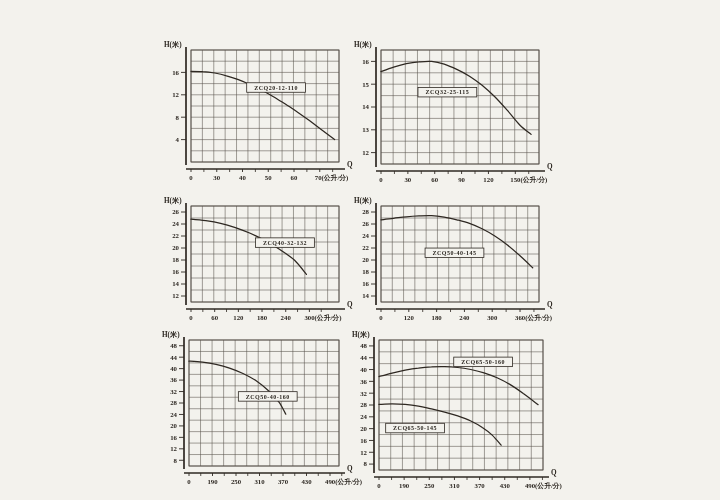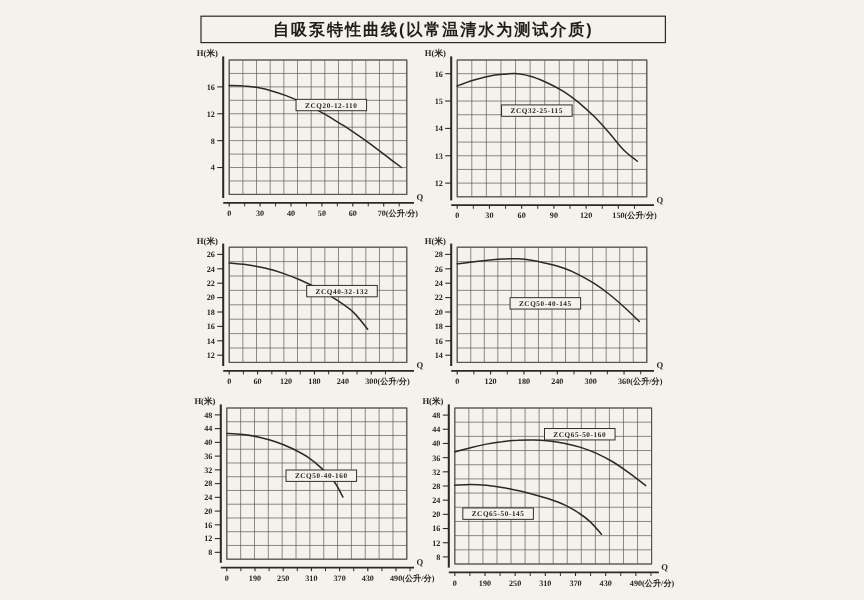--- a/index.html
+++ b/index.html
@@ -15,21 +15,20 @@
   .cell svg{overflow:visible;display:block;}
   text.num{font:bold 6.8px "Liberation Serif",serif;fill:#2b2620;}
   text.axt{font:bold 7.2px "Liberation Serif",serif;fill:#2b2620;}
   text.boxlbl{font:bold 6px "Liberation Serif",serif;fill:#2b2620;letter-spacing:0.5px;}
 </style>
 </head>
 <body>
 
 <div class="page">
 
-  <div class="title-box">自吸泵特性曲线(以常温清水为测试介质)</div>
 
   <div class="cell" style="left:163px;top:38px;">
     <svg width="192" height="150">
         <g stroke="#57504a" stroke-width="0.55" fill="none">
           <line x1="28" y1="12" x2="28" y2="124"></line>
           <line x1="39.38461538461539" y1="12" x2="39.38461538461539" y2="124"></line>
           <line x1="50.769230769230774" y1="12" x2="50.769230769230774" y2="124"></line>
           <line x1="62.15384615384615" y1="12" x2="62.15384615384615" y2="124"></line>
           <line x1="73.53846153846155" y1="12" x2="73.53846153846155" y2="124"></line>
           <line x1="84.92307692307692" y1="12" x2="84.92307692307692" y2="124"></line>

